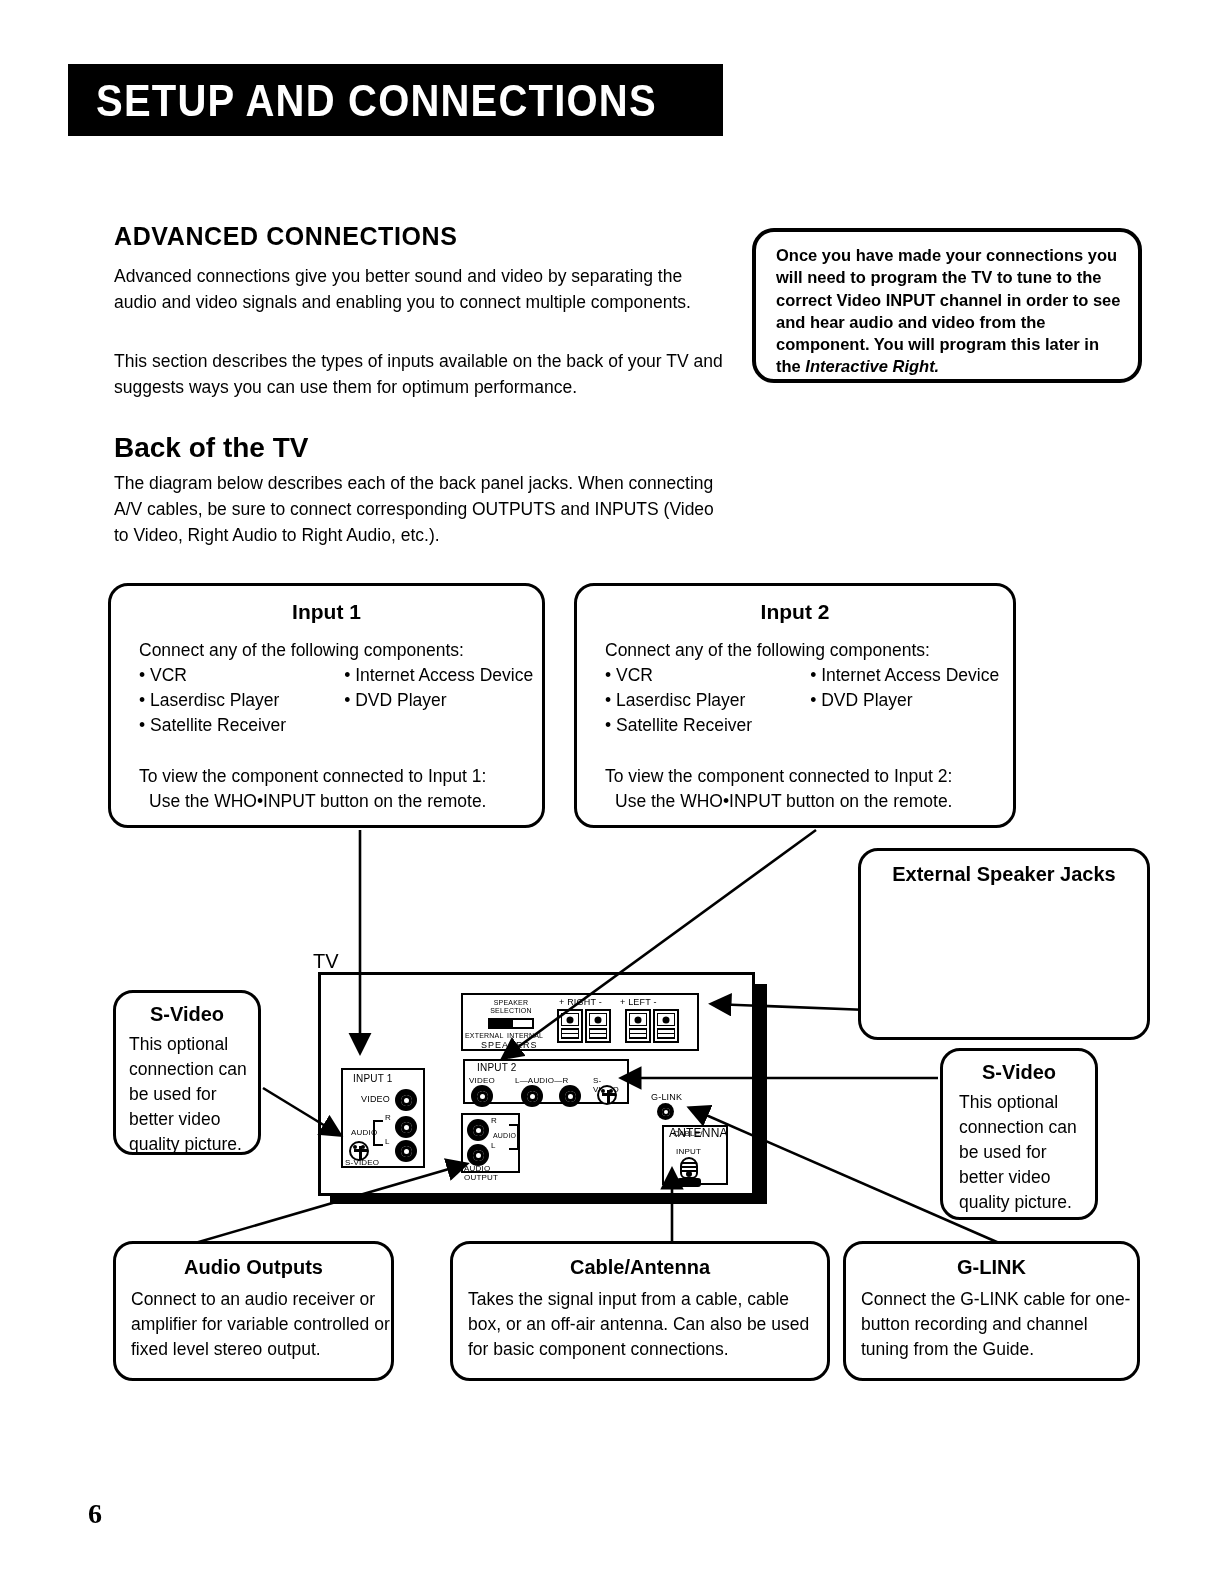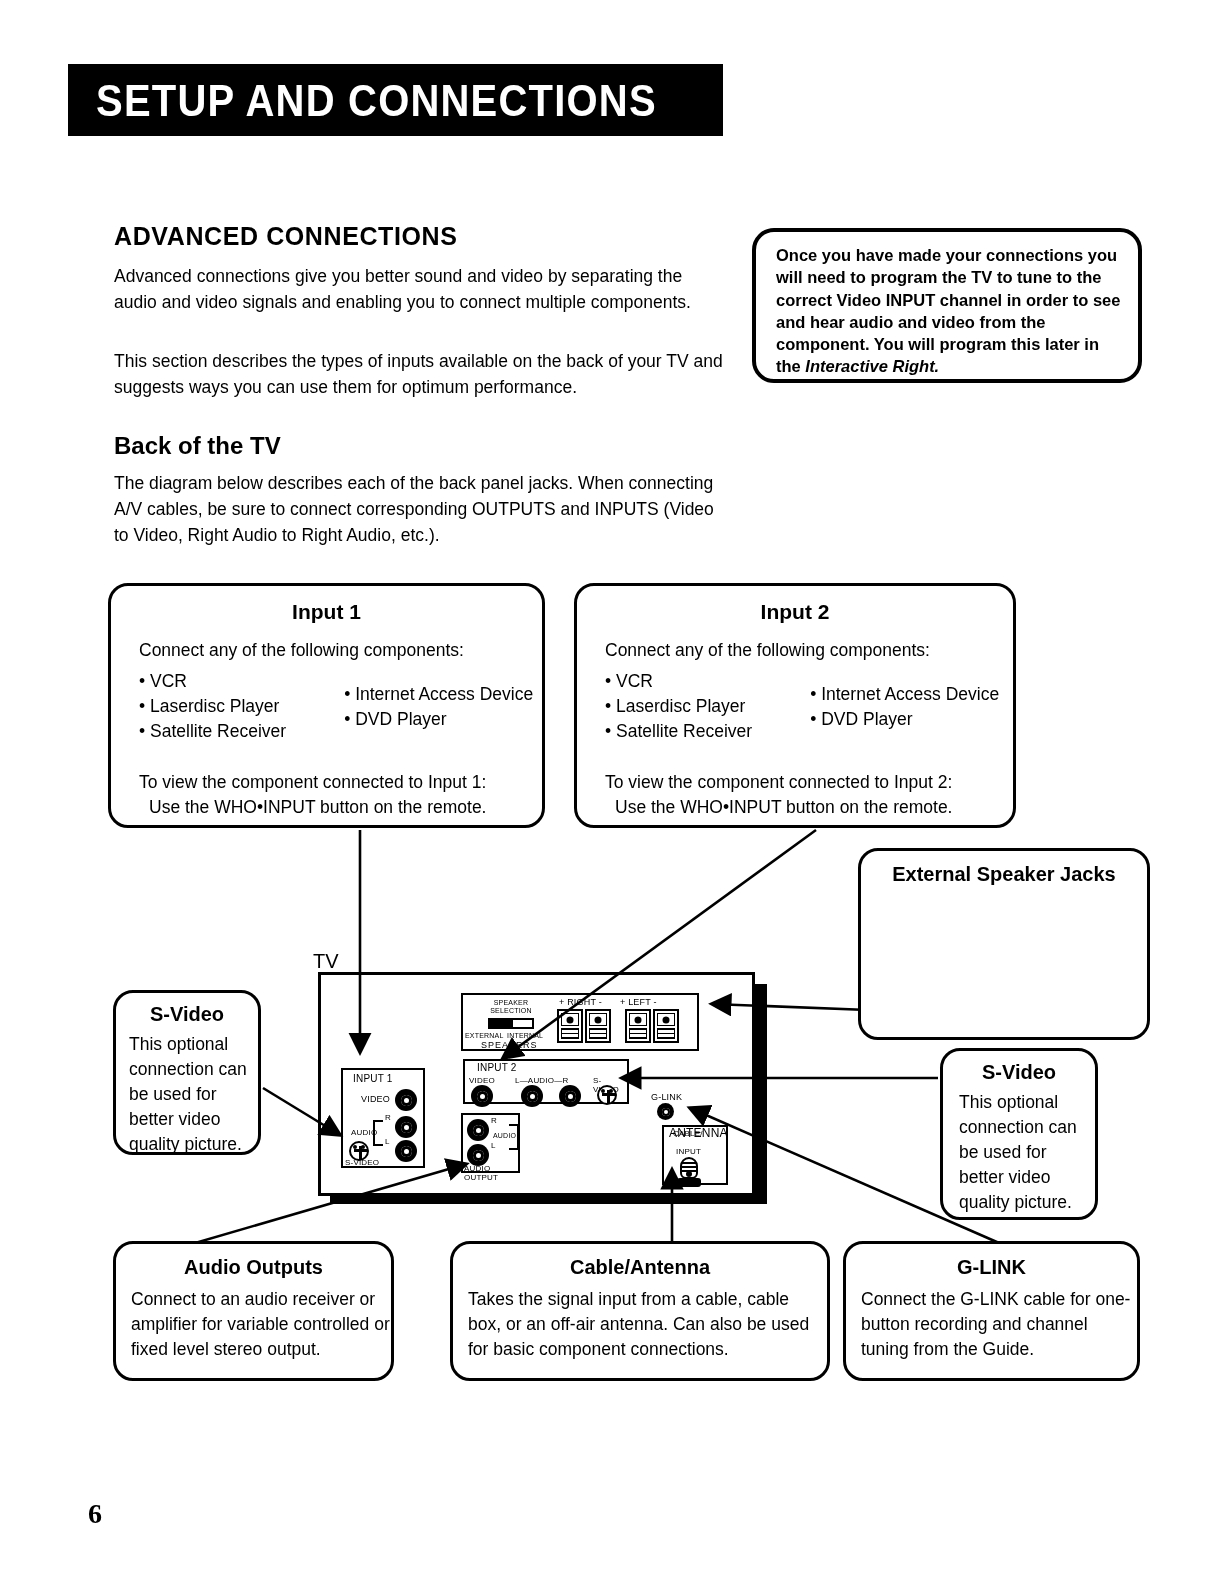--- a/index.html
+++ b/index.html
@@ -30,21 +30,21 @@
     font-size:25px; font-weight:bold; letter-spacing:0.6px;
   }
   .body-p{
     position:absolute; font-size:17.5px; line-height:26px; width:610px;
   }
   #p1{ left:114px; top:263px; }
   #p2{ left:114px; top:348px; }
 
   .sub-head{
     position:absolute; left:114px; top:432px;
-    font-size:24px; font-weight:bold;
+    font-size:28px; font-weight:bold;
   }
   #p3{ left:114px; top:470px; width:610px; }
 
   
   .note-box{
     position:absolute; left:752px; top:228px; width:390px; height:155px;
     border:4px solid #000; border-radius:22px; background:#fff;
   }
   .note-box .txt{
     position:absolute; left:20px; top:12px; right:12px;
@@ -60,21 +60,21 @@
   .cbox .ttl{
     text-align:center; font-weight:bold; font-size:21px;
     margin-top:14px;
   }
   .cbox .bd{ font-size:17.5px; line-height:25px; }
 
   
   #box-input1{ left:108px; top:583px; width:437px; height:245px; }
   #box-input2{ left:574px; top:583px; width:442px; height:245px; }
   .in-lead{ margin:16px 0 0 28px; font-size:17.5px; }
-  .in-cols{ display:flex; margin:8px 0 0 28px;align-items:center; }
+  .in-cols{ display:flex; margin:2px 0 0 28px; }
   .in-cols ul{ list-style:none; margin:0; padding:0; }
   .in-cols li{ font-size:17.5px; line-height:25px; white-space:nowrap; }
   .in-cols .col2{ margin-left:58px; }
   .in-foot{ margin:26px 0 0 28px; font-size:17.5px; line-height:25px; }
   .in-foot .l2{ padding-left:10px; }
 
   
   #box-extspk{ left:858px; top:848px; width:292px; height:192px; }
   #box-extspk .ttl{ margin-top:12px; font-size:20px; }
   #box-extspk .bd{ margin:10px 0 0 60px; width:200px; }

